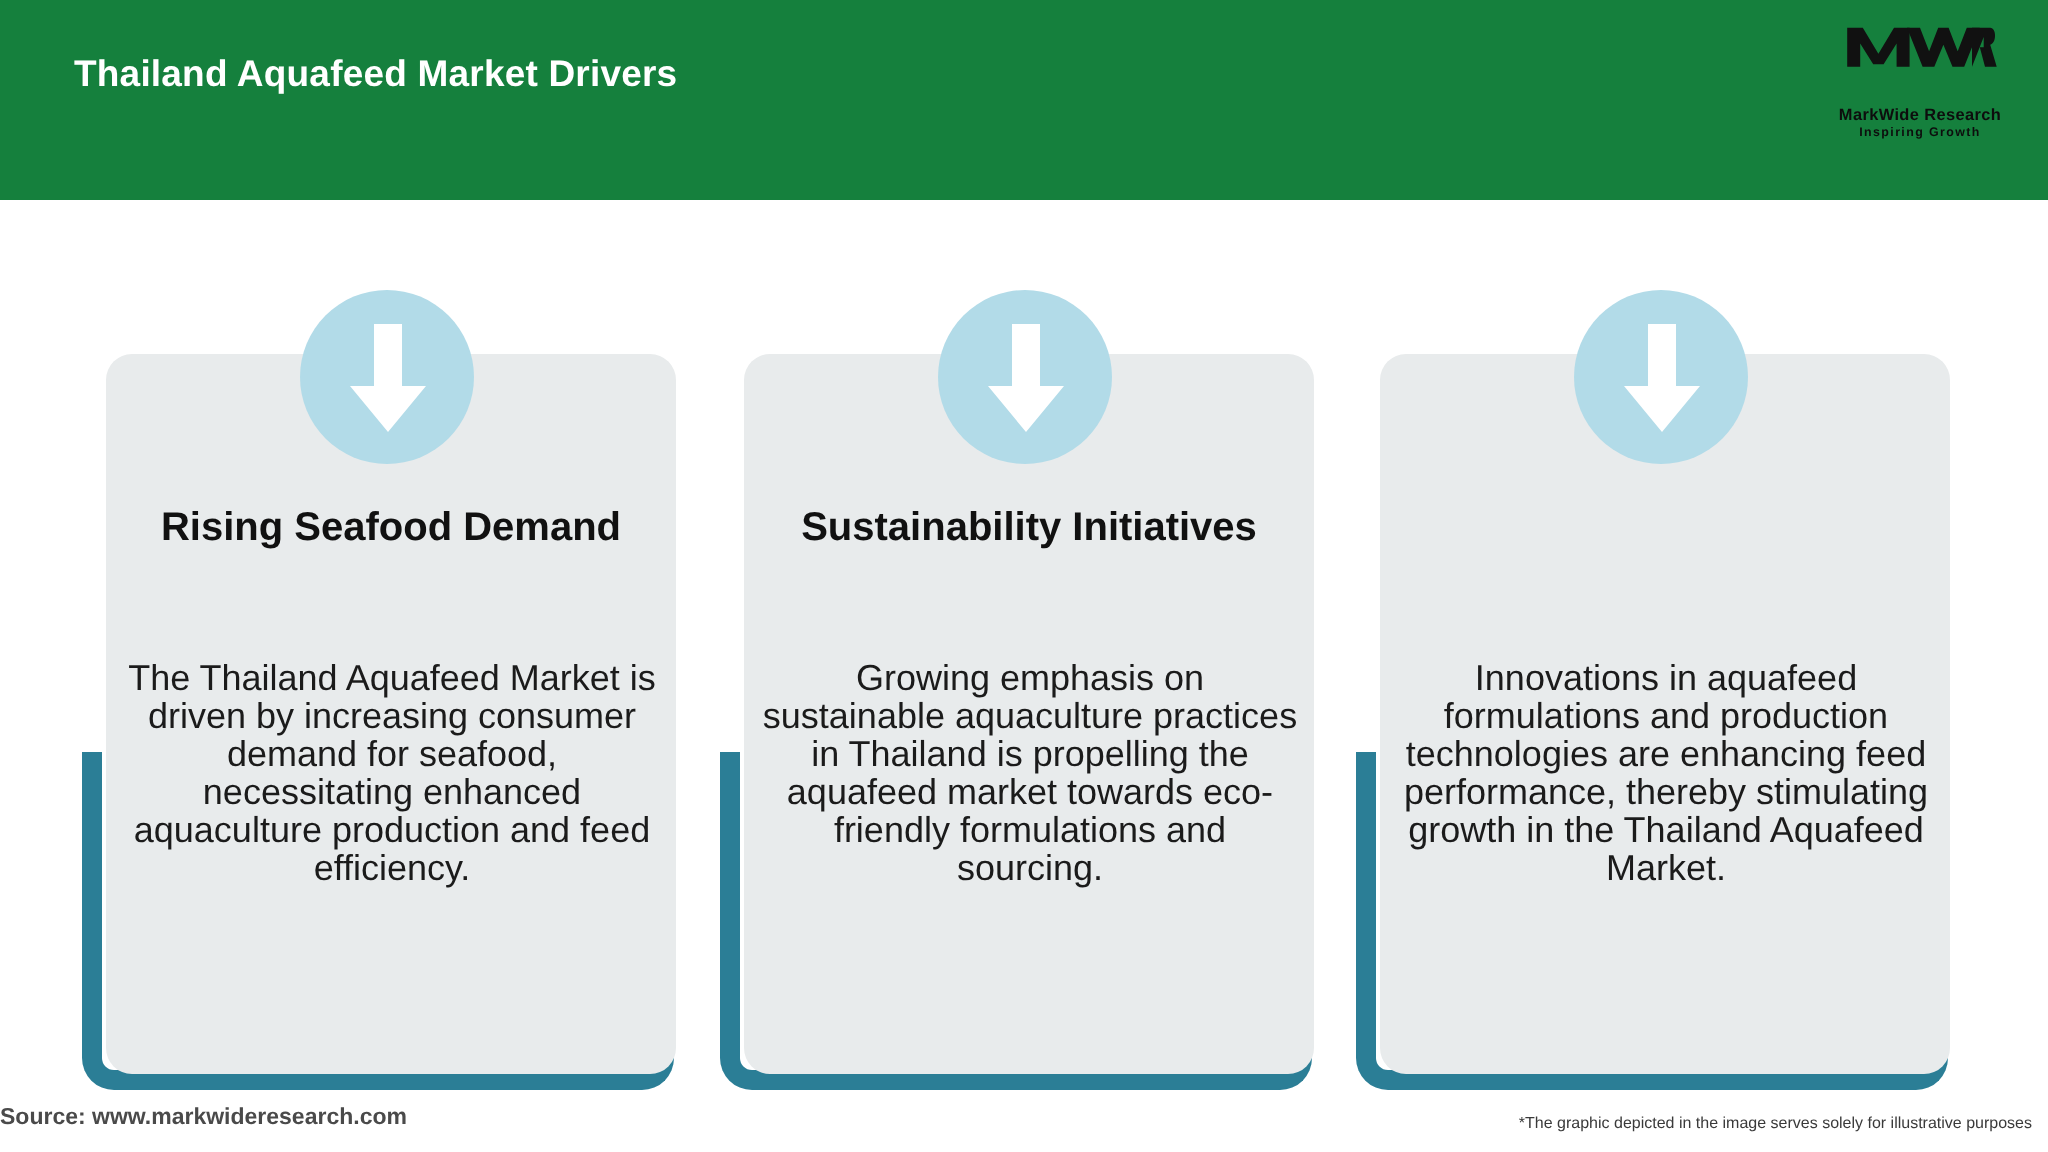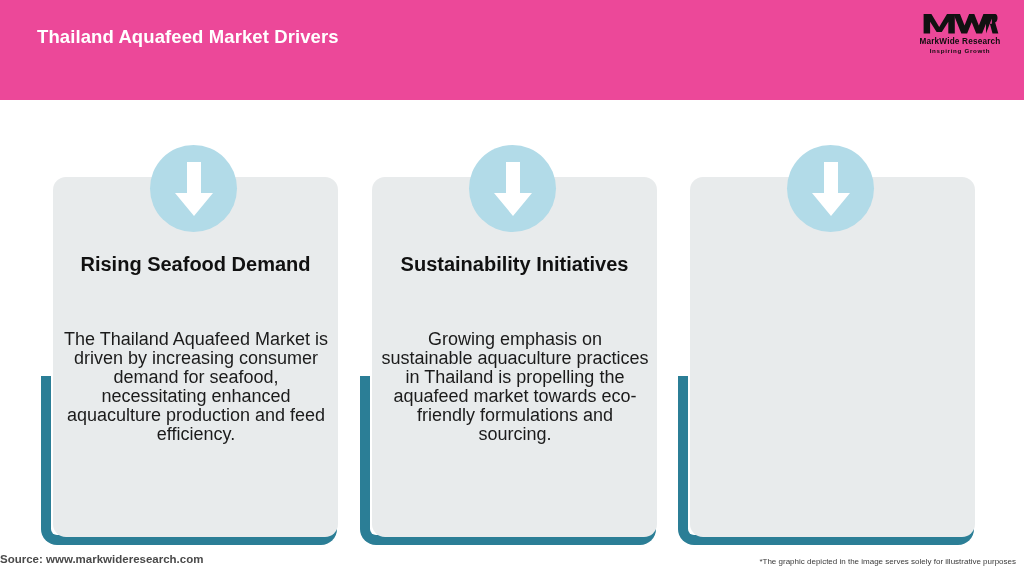--- a/index.html
+++ b/index.html
@@ -15,21 +15,21 @@
     position: relative;
   }
 
   
   .header {
     position: absolute;
     left: 0;
     top: 0;
     width: 1024px;
     height: 100px;
-    background: #ec4899;
+    background: #15803d;
   }
   .header-title {
     position: absolute;
     left: 37px;
     top: 26px;
     font-size: 18.5px;
     font-weight: bold;
     color: #ffffff;
     letter-spacing: 0.1px;
     white-space: nowrap;
@@ -49,21 +49,21 @@
     margin: 0 auto;
     width: 78px;
     height: 26px;
   }
   .logo-name {
     display: block;
     font-size: 8.2px;
     font-weight: bold;
     color: #0d0d0d;
     letter-spacing: 0.2px;
-    margin-top: 1px;
+    margin-top: 17px;
     white-space: nowrap;
   }
   .logo-tag {
     display: block;
     font-size: 6.2px;
     font-weight: bold;
     color: #0d0d0d;
     letter-spacing: 0.7px;
     margin-top: 1px;
     white-space: nowrap;
@@ -216,18 +216,19 @@
   </div>
 
   <div class="card-group g3">
     <div class="frame"></div>
     <div class="panel"></div>
     <div class="icon-circle">
       <svg width="44" height="58" viewBox="0 0 44 58">
         <path d="M15 2 L29 2 L29 33 L41 33 L22 56 L3 33 L15 33 Z" fill="#ffffff"></path>
       </svg>
     </div>
+    <div class="card-body">Innovations in aquafeed formulations and production technologies are enhancing feed performance, thereby stimulating growth in the Thailand Aquafeed Market.</div>
   </div>
 
 </div>
 
 <div class="footer-source">Source: www.markwideresearch.com</div>
 <div class="footer-note">*The graphic depicted in the image serves solely for illustrative purposes</div>
 
 </body></html>

